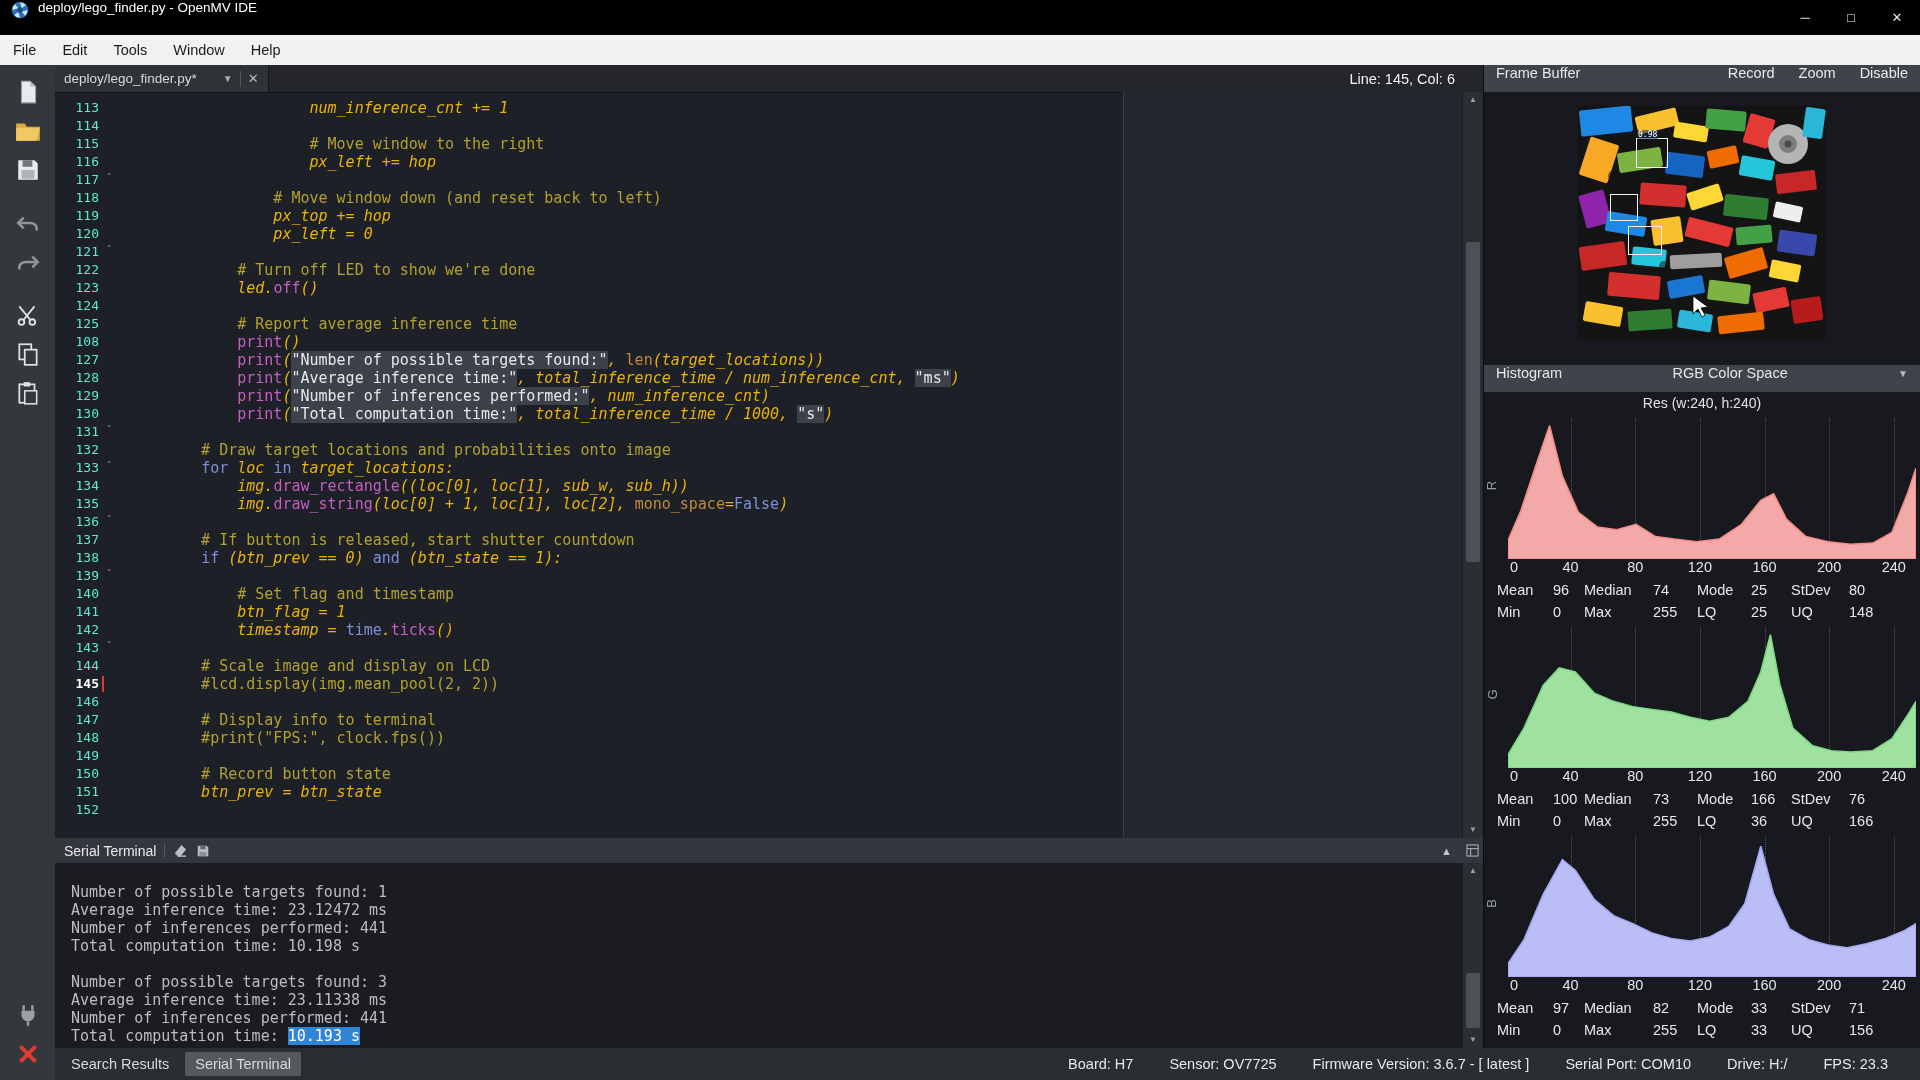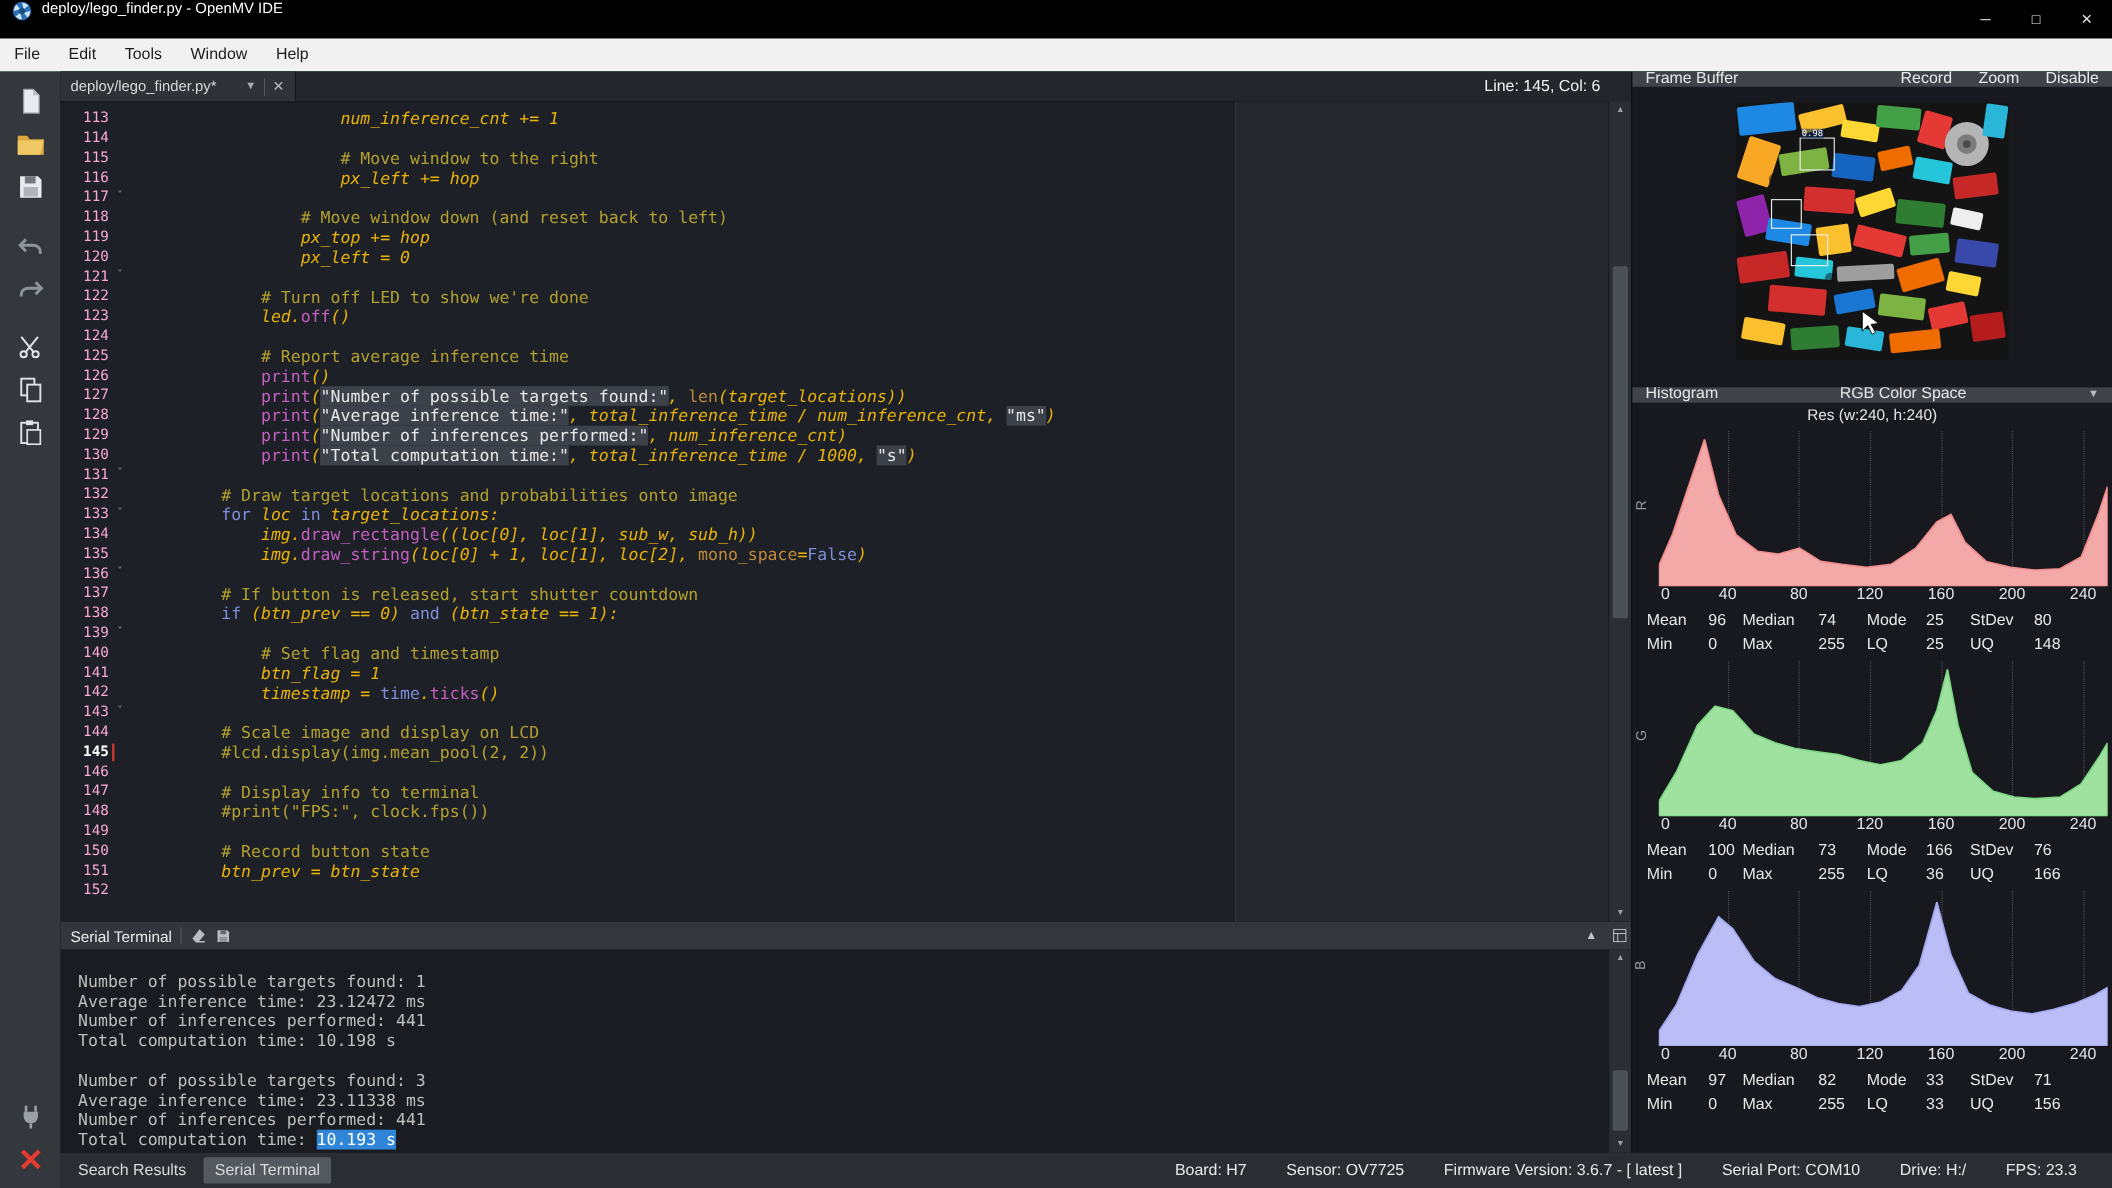--- a/index.html
+++ b/index.html
@@ -27,21 +27,21 @@
   .tab{height:27px;background:#2f3237;display:flex;align-items:center;padding:0 9px;color:#d8d8d8;font-size:13.5px;border-right:1px solid #17181c;}
   .tab .dd{margin-left:26px;color:#a9adb3;font-size:10px;}
   .tab .sep{width:1px;height:16px;background:#53565c;margin:0 7px;}
   .tab .cls{color:#b9bdc3;font-size:13px;}
   .cursorpos{margin-left:auto;color:#f2f2f2;font-size:14.5px;padding-right:28px;}
   .codewrap{position:absolute;left:0;top:27px;right:20px;bottom:0;overflow:hidden;
             font-family:"DejaVu Sans Mono",monospace;font-size:15px;line-height:18px;padding-top:7px;box-sizing:border-box;}
   .beyond{position:absolute;left:1069px;top:0;right:0;bottom:0;background:#24272e;}
   .marginline{position:absolute;left:1068px;top:0;bottom:0;width:1px;background:#3a3e46;}
   .crow{display:flex;height:18px;white-space:pre;position:relative;}
-  .gut{width:44px;text-align:right;color:#f9a8d4;font-size:13px;flex:none;line-height:18px;}
+  .gut{width:44px;text-align:right;color:#5eead4;font-size:13px;flex:none;line-height:18px;}
   .fold{width:20px;color:#7e838c;font-size:11px;text-align:center;flex:none;line-height:16px;}
   .ctext{padding-left:46px;flex:none;}
   .crow.cur .gut{color:#ffffff;font-weight:bold;}
   .caret{position:absolute;left:47px;top:1px;width:2px;height:16px;background:#d83a34;}
   .tk-c{color:#b2a02f;}
   .tk-k{color:#7e8ed9;}
   .tk-f{color:#c45fc0;}
   .tk-o{color:#bf8a3c;}
   .tk-s{color:#e8e8e8;background:#3d4149;}
   .tk-p{color:#eab308;font-style:italic;}
@@ -54,21 +54,21 @@
   .th-sep{width:1px;height:15px;background:#55585e;margin:0 8px;}
   .th-icon{margin-right:8px;display:flex;}
   .th-right{margin-left:auto;display:flex;align-items:center;}
   .th-chev{color:#c3c7cc;font-size:11px;margin-right:14px;}
   .term-body{position:absolute;left:0;top:25px;right:20px;bottom:0;font-family:"DejaVu Sans Mono",monospace;
              font-size:15px;line-height:18px;color:#bdbdbd;padding:20px 0 0 16px;white-space:pre;box-sizing:border-box;}
   .sel{background:#2f86d8;color:#ffffff;}
   .tscroll{position:absolute;right:0;top:25px;bottom:0;width:20px;background:#2b2e33;border-left:1px solid #1a1b1f;}
   
   .rpanel{left:1483px;top:65px;width:437px;height:983px;background:#17191e;border-left:1px solid #0c0d10;box-sizing:border-box;}
-  .phdr{height:14px;background:#40444a;color:#e6e6e6;font-size:14.5px;display:flex;align-items:flex-end;padding:0 12px;}
+  .phdr{height:27px;background:#40444a;color:#e6e6e6;font-size:14.5px;display:flex;align-items:flex-start;padding:0 12px;}
   .phdr .btns{margin-left:auto;display:flex;}
   .phdr .pbtn{margin-left:24px;color:#e9e9e9;}
   .fbview{position:relative;height:273px;background:#17191e;}
   .fbimg{position:absolute;left:94px;top:14px;width:248px;height:234px;}
   .det{position:absolute;border:1px solid #f2f2f2;}
   .detlabel{position:absolute;top:-9px;left:0;font-size:8px;color:#fff;font-family:"DejaVu Sans Mono",monospace;background:rgba(20,40,90,.55);padding:0 1px;}
   .resline{height:22px;display:flex;align-items:center;justify-content:center;color:#e4e4e4;font-size:14px;}
   .chan{position:relative;margin-top:2px;}
   .chanletter{position:absolute;left:3px;top:62px;color:#949aa4;font-size:13px;transform:rotate(-90deg);}
   .plot{position:relative;height:143px;margin-left:22px;margin-right:2px;}
@@ -210,21 +210,21 @@
         <div class="crow"><span class="gut">116</span><span class="fold"></span><span class="ctext"><span class="tk-p">                px_left += hop</span></span></div>
         <div class="crow"><span class="gut">117</span><span class="fold">ˇ</span><span class="ctext"></span></div>
         <div class="crow"><span class="gut">118</span><span class="fold"></span><span class="ctext"><span class="tk-c">            # Move window down (and reset back to left)</span></span></div>
         <div class="crow"><span class="gut">119</span><span class="fold"></span><span class="ctext"><span class="tk-p">            px_top += hop</span></span></div>
         <div class="crow"><span class="gut">120</span><span class="fold"></span><span class="ctext"><span class="tk-p">            px_left = 0</span></span></div>
         <div class="crow"><span class="gut">121</span><span class="fold">ˇ</span><span class="ctext"></span></div>
         <div class="crow"><span class="gut">122</span><span class="fold"></span><span class="ctext"><span class="tk-c">        # Turn off LED to show we're done</span></span></div>
         <div class="crow"><span class="gut">123</span><span class="fold"></span><span class="ctext"><span class="tk-p">        led.</span><span class="tk-f">off</span><span class="tk-p">()</span></span></div>
         <div class="crow"><span class="gut">124</span><span class="fold"></span><span class="ctext"></span></div>
         <div class="crow"><span class="gut">125</span><span class="fold"></span><span class="ctext"><span class="tk-c">        # Report average inference time</span></span></div>
-        <div class="crow"><span class="gut">126</span><span class="fold"></span><span class="ctext"><span class="tk-p">        </span><span class="tk-f">print</span><span class="tk-p">()</span></span></div>
+        <div class="crow"><span class="gut">108</span><span class="fold"></span><span class="ctext"><span class="tk-p">        </span><span class="tk-f">print</span><span class="tk-p">()</span></span></div>
         <div class="crow"><span class="gut">127</span><span class="fold"></span><span class="ctext"><span class="tk-p">        </span><span class="tk-f">print</span><span class="tk-p">(</span><span class="tk-s">"Number of possible targets found:"</span><span class="tk-p">, </span><span class="tk-o">len</span><span class="tk-p">(target_locations))</span></span></div>
         <div class="crow"><span class="gut">128</span><span class="fold"></span><span class="ctext"><span class="tk-p">        </span><span class="tk-f">print</span><span class="tk-p">(</span><span class="tk-s">"Average inference time:"</span><span class="tk-p">, total_inference_time / num_inference_cnt, </span><span class="tk-s">"ms"</span><span class="tk-p">)</span></span></div>
         <div class="crow"><span class="gut">129</span><span class="fold"></span><span class="ctext"><span class="tk-p">        </span><span class="tk-f">print</span><span class="tk-p">(</span><span class="tk-s">"Number of inferences performed:"</span><span class="tk-p">, num_inference_cnt)</span></span></div>
         <div class="crow"><span class="gut">130</span><span class="fold"></span><span class="ctext"><span class="tk-p">        </span><span class="tk-f">print</span><span class="tk-p">(</span><span class="tk-s">"Total computation time:"</span><span class="tk-p">, total_inference_time / 1000, </span><span class="tk-s">"s"</span><span class="tk-p">)</span></span></div>
         <div class="crow"><span class="gut">131</span><span class="fold">ˇ</span><span class="ctext"></span></div>
         <div class="crow"><span class="gut">132</span><span class="fold"></span><span class="ctext"><span class="tk-c">    # Draw target locations and probabilities onto image</span></span></div>
         <div class="crow"><span class="gut">133</span><span class="fold">ˇ</span><span class="ctext"><span class="tk-p">    </span><span class="tk-k">for</span><span class="tk-p"> loc </span><span class="tk-k">in</span><span class="tk-p"> target_locations:</span></span></div>
         <div class="crow"><span class="gut">134</span><span class="fold"></span><span class="ctext"><span class="tk-p">        img.</span><span class="tk-f">draw_rectangle</span><span class="tk-p">((loc[0], loc[1], sub_w, sub_h))</span></span></div>
         <div class="crow"><span class="gut">135</span><span class="fold"></span><span class="ctext"><span class="tk-p">        img.</span><span class="tk-f">draw_string</span><span class="tk-p">(loc[0] + 1, loc[1], loc[2], </span><span class="tk-o">mono_space</span><span class="tk-p">=</span><span class="tk-k">False</span><span class="tk-p">)</span></span></div>
         <div class="crow"><span class="gut">136</span><span class="fold">ˇ</span><span class="ctext"></span></div>

